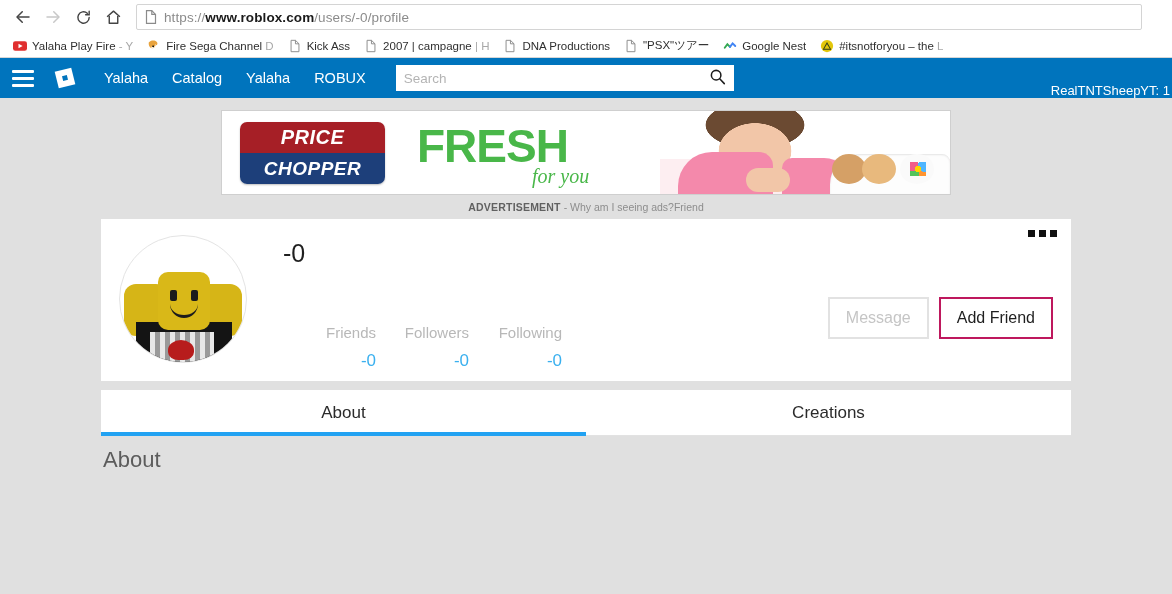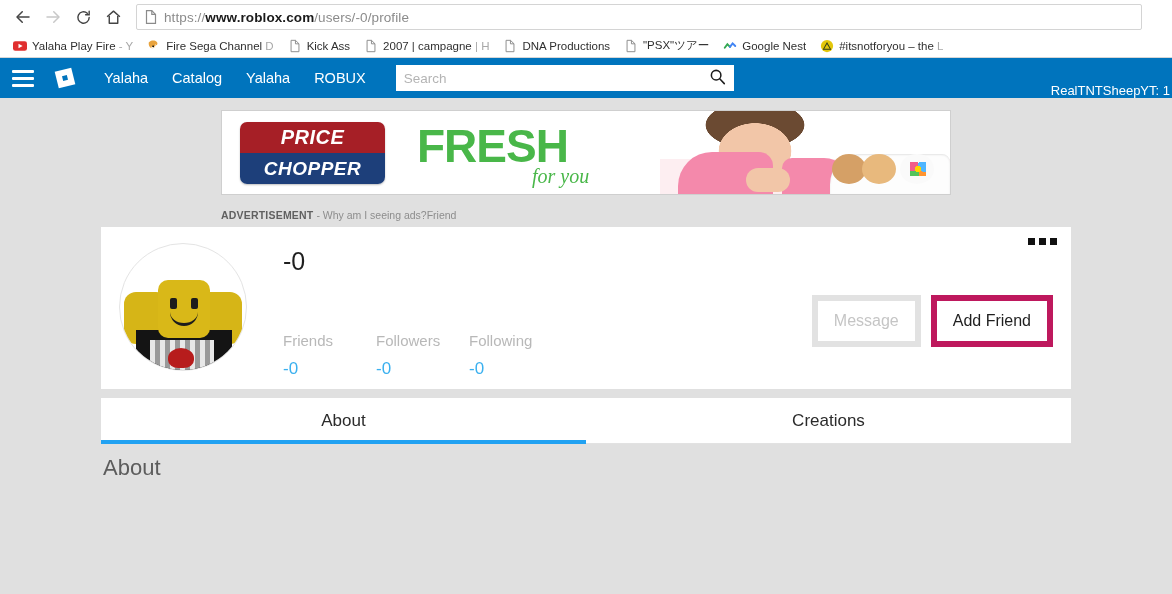--- a/index.html
+++ b/index.html
@@ -148,22 +148,22 @@
                 radial-gradient(circle at 10% 20%, #f25c8a 0 35%, transparent 36%),
                 radial-gradient(circle at 90% 25%, #4fb6ff 0 35%, transparent 36%),
                 radial-gradient(circle at 20% 85%, #52c45a 0 35%, transparent 36%),
                 radial-gradient(circle at 85% 85%, #ff9430 0 35%, transparent 36%);
   }
   .bubble { position: absolute; border: 2px solid #7fc97f; border-radius: 50%; }
   .bubble.b1 { left: 455px; top: 18px; width: 16px; height: 16px; }
   .bubble.b2 { left: 485px; top: 34px; width: 12px; height: 12px; }
 
   .ad-meta {
-    width: 730px; margin: 14px auto 0; display: flex;
-    justify-content: flex-start; align-items: center;
+    width: 730px; margin: 6px auto 0; display: flex;
+    justify-content: center; align-items: center;
     font-size: 10.5px; color: #8d8d8d;
   }
   .ad-meta .label { color: #616161; font-weight: 600; letter-spacing: .2px; }
   .ad-meta .why { color: #8d8d8d; }
   .ad-meta .report { color: #8d8d8d; cursor: pointer; }
 
   .content {
     width: 970px; margin: 6px auto 0;
   }
 
@@ -203,31 +203,31 @@
     background: repeating-linear-gradient(90deg,#e8e8e8 0 5px,#9a9a9a 5px 10px);
   }
   .av-red {
     position: absolute; left: 48px; bottom: 2px; width: 26px; height: 20px;
     background: #b71c1c; border-radius: 50% 50% 40% 40%;
   }
 
   .profile-info { flex: 1; padding: 22px 0 0 36px; position: relative; }
   .username { font-size: 25px; color: #1f1f1f; font-weight: normal; line-height: 1; }
   .stats { display: flex; gap: 0px; margin-top: 58px; }
-  .stat { width: 93px; text-align: left; cursor: pointer; }
+  .stat { width: 93px; text-align: right; cursor: pointer; }
   .stat-label { font-size: 15px; color: #b8b8b8; }
   .stat-value { font-size: 17px; color: #3ab0ef; margin-top: 10px; }
 
   .profile-actions {
     position: absolute; right: 18px; bottom: 32px;
     display: flex; gap: 10px; align-items: center;
   }
   .btn {
-    height: 52px; min-width: 96px; padding: 0 16px;
-    background: #ffffff; border: 6px solid #be185d;
+    height: 42px; min-width: 96px; padding: 0 16px;
+    background: #ffffff; border: 2px solid #be185d;
     font-size: 16px; color: #1f1f1f; cursor: pointer;
     font-family: "Liberation Sans", sans-serif;
     display: flex; align-items: center; justify-content: center;
   }
   .btn.disabled { color: #c5c5c5; border-color: #e2e2e2; cursor: default; }
   .card-menu {
     position: absolute; right: 14px; top: 11px;
     display: flex; gap: 4px; cursor: pointer;
   }
   .card-menu i { width: 7px; height: 7px; background: #111; display: block; }

